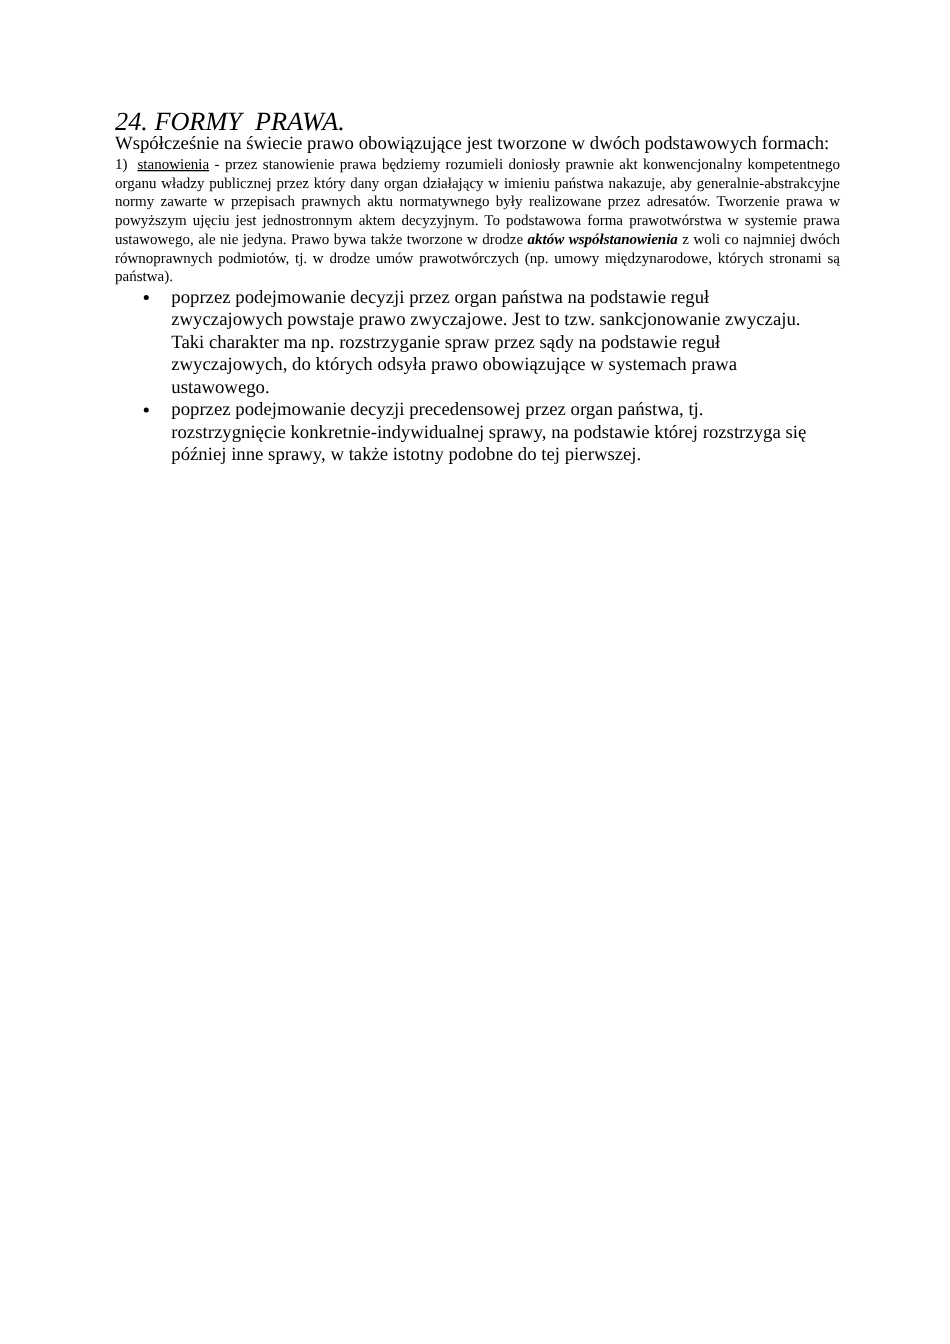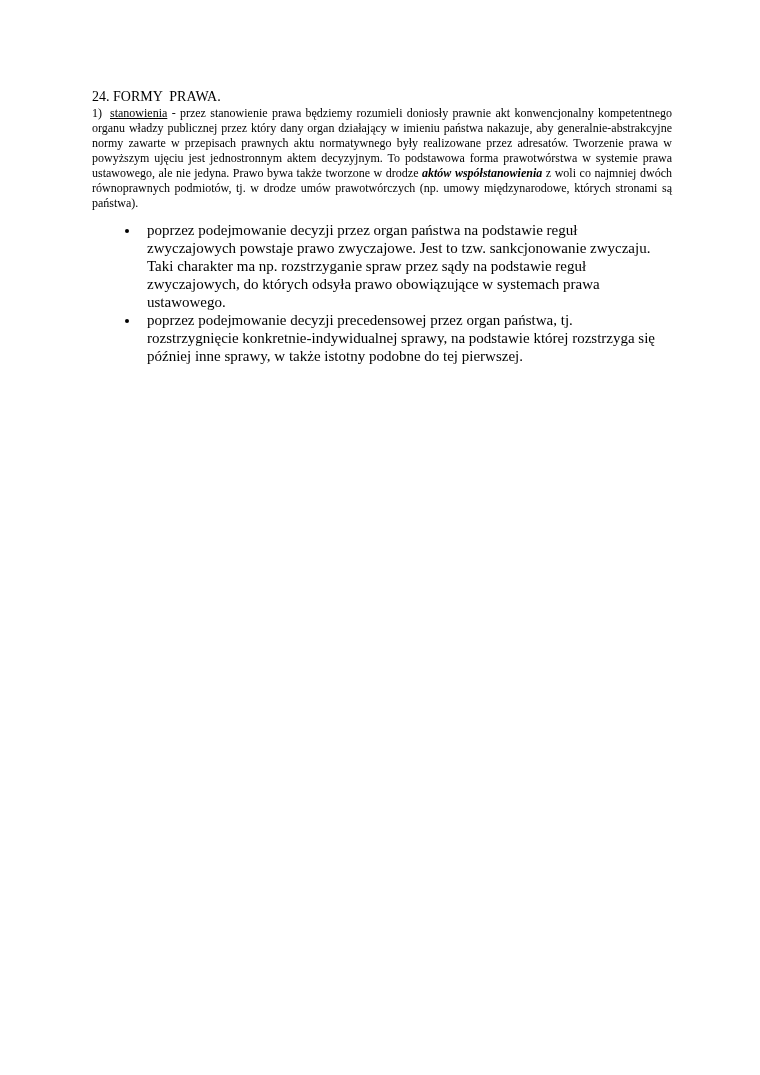--- a/index.html
+++ b/index.html
@@ -11,23 +11,24 @@
     overflow: hidden;
     position: relative;
   }
   .content {
     position: absolute;
     left: 92px;
     top: 88px;
     width: 580px;
   }
   .heading {
-    font-size: 14px;
+    font-size: 21px;
     line-height: 18px;
     white-space: pre-wrap;
+    font-style: italic;
   }
   .intro {
     font-size: 15px;
     line-height: 18px;
     width: 575px;
   }
   .small-para {
     font-size: 12px;
     line-height: 15px;
     text-align: justify;
@@ -35,38 +36,39 @@
   }
   .num { padding-right: 8px; }
   .underlined { text-decoration: underline; margin-top: 37px; }
   .bold-italic { font-weight: bold; font-style: italic; }
   .item2-line {
     font-size: 15px;
     line-height: 18px;
   }
   .bullets {
     list-style: disc outside;
-    margin: 10px;
+    margin: 0;
     padding-left: 38px;
     font-size: 15px;
     line-height: 18px;
   }
   .bullets li {
     width: 523px;
     padding-left: 7px;
   }
 </style>
 </head>
 <body>
 
 <div class="page">
   <div class="content">
 
     <div class="heading">24. FORMY  PRAWA.</div>
 
+    <div class="intro">Współcześnie na świecie prawo obowiązujące jest tworzone w dwóch podstawowych formach:</div>
 
     <p class="small-para"><span class="num">1)</span><span class="underlined">stanowienia</span><span> - przez stanowienie prawa będziemy rozumieli doniosły prawnie akt konwencjonalny kompetentnego organu władzy publicznej przez który dany organ działający w imieniu państwa nakazuje, aby generalnie-abstrakcyjne normy zawarte w przepisach prawnych aktu normatywnego były realizowane przez adresatów. Tworzenie prawa w powyższym ujęciu jest jednostronnym aktem decyzyjnym. To podstawowa forma prawotwórstwa w systemie prawa ustawowego, ale nie jedyna. Prawo bywa także tworzone w drodze </span><span class="bold-italic">aktów współstanowienia</span><span> z woli co najmniej dwóch równoprawnych podmiotów, tj. w drodze umów prawotwórczych (np. umowy międzynarodowe, których stronami są państwa).</span></p>
 
 
     <ul class="bullets">
       <li>poprzez podejmowanie decyzji przez organ państwa na podstawie reguł zwyczajowych powstaje prawo zwyczajowe. Jest to tzw. sankcjonowanie zwyczaju. Taki charakter ma np. rozstrzyganie spraw przez sądy na podstawie reguł zwyczajowych, do których odsyła prawo obowiązujące w systemach prawa ustawowego.</li>
       <li>poprzez podejmowanie decyzji precedensowej przez organ państwa, tj. rozstrzygnięcie konkretnie-indywidualnej sprawy, na podstawie której rozstrzyga się później inne sprawy, w także istotny podobne do tej pierwszej.</li>
     </ul>
 
   </div>

